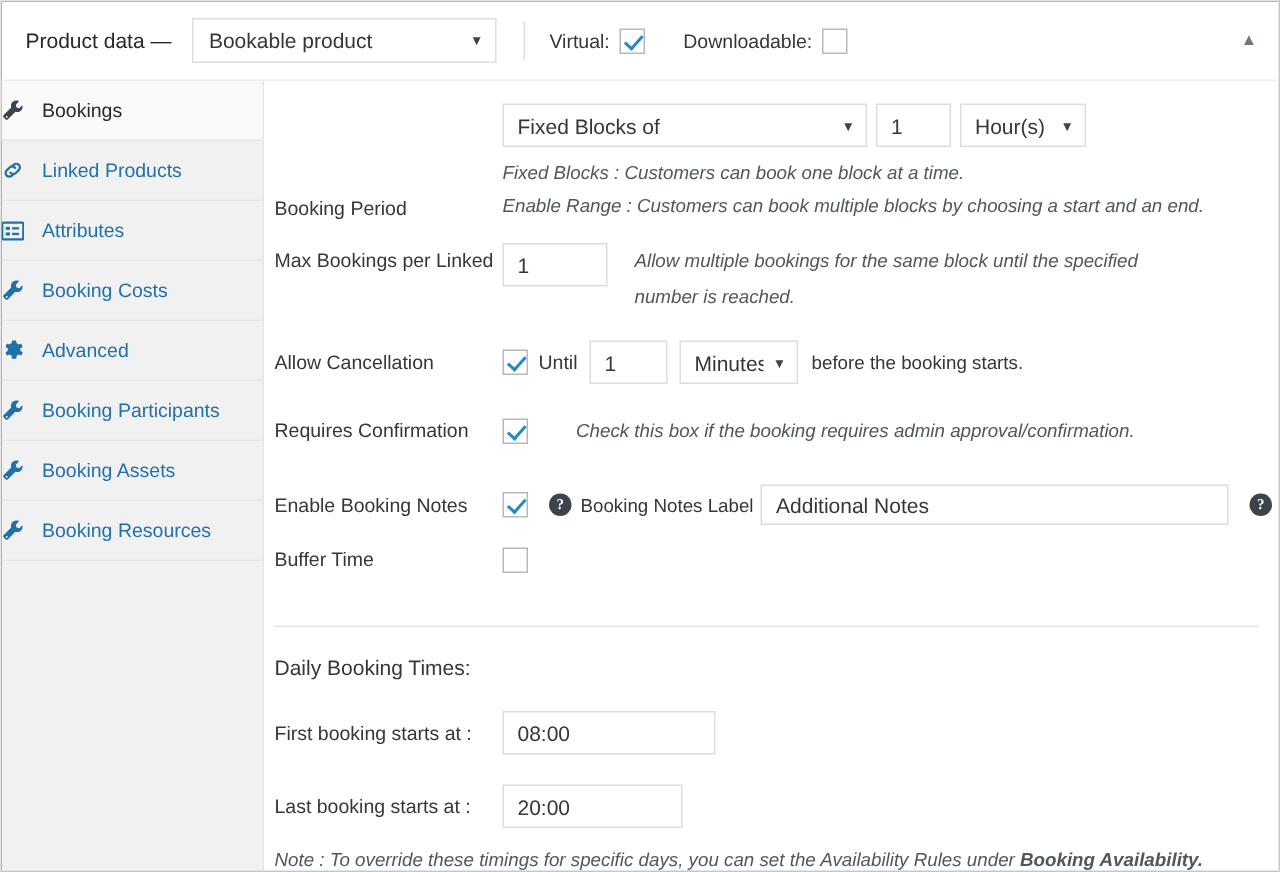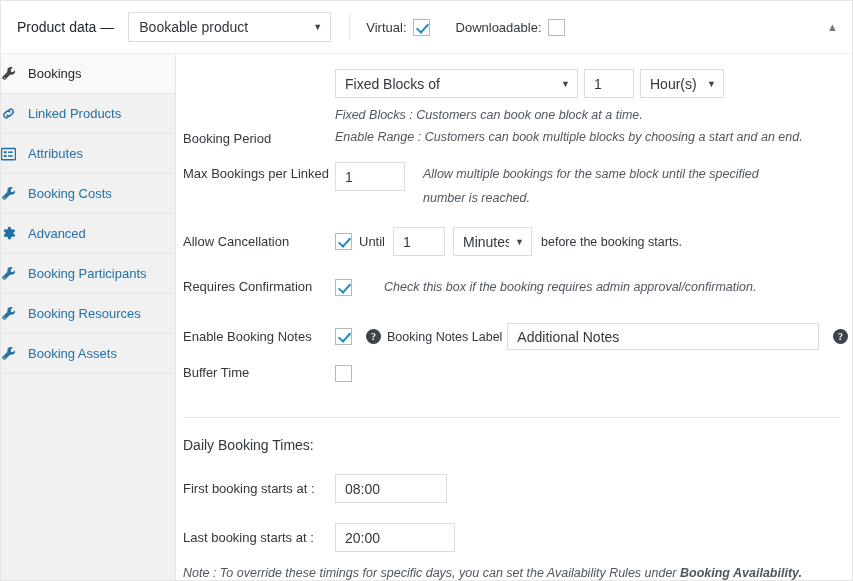--- a/index.html
+++ b/index.html
@@ -290,30 +290,30 @@
         </span>
         <span class="s-label">Booking Participants</span>
       </div>
 
       <div class="side-item">
         <span class="s-icon">
           <svg width="15" height="15" viewBox="0 0 16 16" fill="currentColor">
               <path d="M11.6 1.2c-1.9-.6-4 .4-4.7 2.3-.3.9-.3 1.8 0 2.6L1.6 11.4c-.5.5-.5 1.3 0 1.8l1.2 1.2c.5.5 1.3.5 1.8 0l5.3-5.3c.8.3 1.7.3 2.6 0 1.9-.7 2.9-2.8 2.3-4.7l-2.2 2.2-1.9-.5-.5-1.9 2.4-3zM3.7 13.4c-.4 0-.7-.3-.7-.7s.3-.7.7-.7.7.3.7.7-.3.7-.7.7z"></path>
             </svg>
         </span>
+        <span class="s-label">Booking Assets</span>
+      </div>
+
+      <div class="side-item">
+        <span class="s-icon">
+          <svg width="15" height="15" viewBox="0 0 16 16" fill="currentColor">
+              <path d="M11.6 1.2c-1.9-.6-4 .4-4.7 2.3-.3.9-.3 1.8 0 2.6L1.6 11.4c-.5.5-.5 1.3 0 1.8l1.2 1.2c.5.5 1.3.5 1.8 0l5.3-5.3c.8.3 1.7.3 2.6 0 1.9-.7 2.9-2.8 2.3-4.7l-2.2 2.2-1.9-.5-.5-1.9 2.4-3zM3.7 13.4c-.4 0-.7-.3-.7-.7s.3-.7.7-.7.7.3.7.7-.3.7-.7.7z"></path>
+            </svg>
+        </span>
         <span class="s-label">Booking Resources</span>
-      </div>
-
-      <div class="side-item">
-        <span class="s-icon">
-          <svg width="15" height="15" viewBox="0 0 16 16" fill="currentColor">
-              <path d="M11.6 1.2c-1.9-.6-4 .4-4.7 2.3-.3.9-.3 1.8 0 2.6L1.6 11.4c-.5.5-.5 1.3 0 1.8l1.2 1.2c.5.5 1.3.5 1.8 0l5.3-5.3c.8.3 1.7.3 2.6 0 1.9-.7 2.9-2.8 2.3-4.7l-2.2 2.2-1.9-.5-.5-1.9 2.4-3zM3.7 13.4c-.4 0-.7-.3-.7-.7s.3-.7.7-.7.7.3.7.7-.3.7-.7.7z"></path>
-            </svg>
-        </span>
-        <span class="s-label">Booking Assets</span>
       </div>
 
     </div>
 
     <div class="content">
 
       <div class="abs" style="left:7px; top:15px; width:660px;">
         <div style="display:flex; align-items:flex-end;">
           <div class="r-label">Booking Period</div>
           <div class="r-field">
@@ -402,21 +402,21 @@
 
       <div class="abs divider" style="left:7px; top:363px; width:656px;"></div>
 
       <div class="abs" style="left:7px; top:383px;">
         <span class="section-title">Daily Booking Times:</span>
       </div>
 
       <div class="abs" style="left:7px; top:420px; width:500px;">
         <div style="display:flex; align-items:center;">
           <div class="r-label" style="padding-top:0;">First booking starts at :</div>
-          <div class="inp" style="width:112px;">
+          <div class="inp" style="width:142px;">
             <span>08:00</span>
           </div>
         </div>
       </div>
 
       <div class="abs" style="left:7px; top:469px; width:500px;">
         <div style="display:flex; align-items:center;">
           <div class="r-label" style="padding-top:0;">Last booking starts at :</div>
           <div class="inp" style="width:120px;">
             <span>20:00</span>

